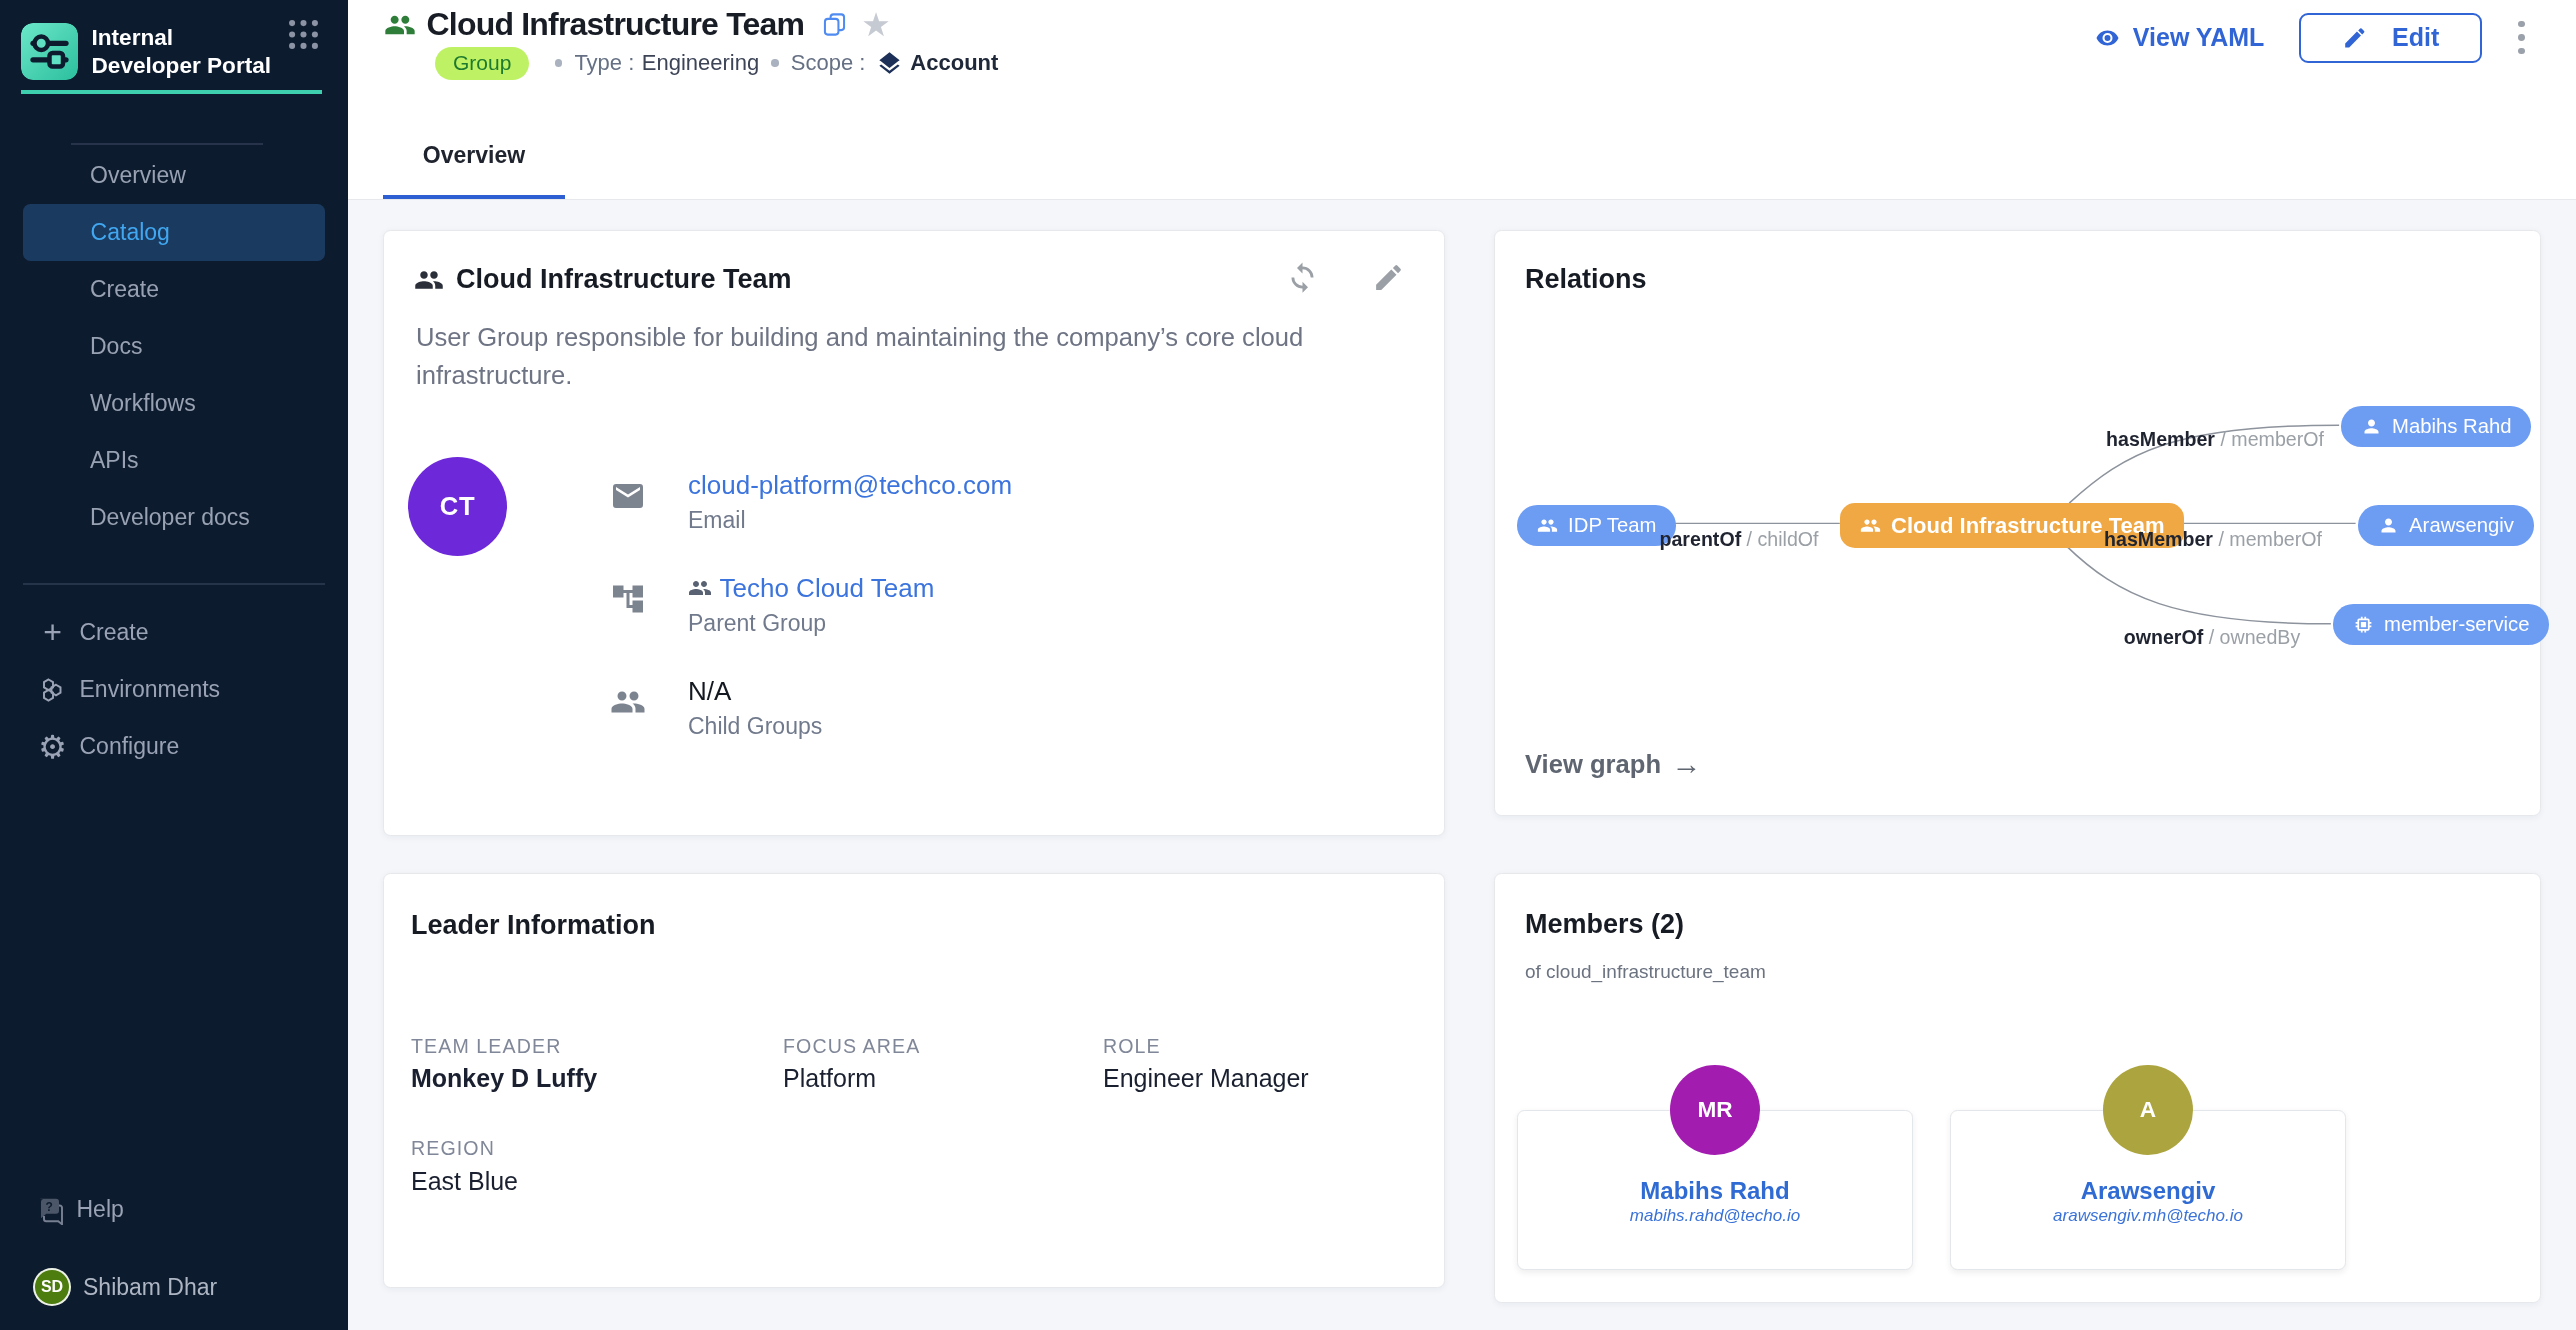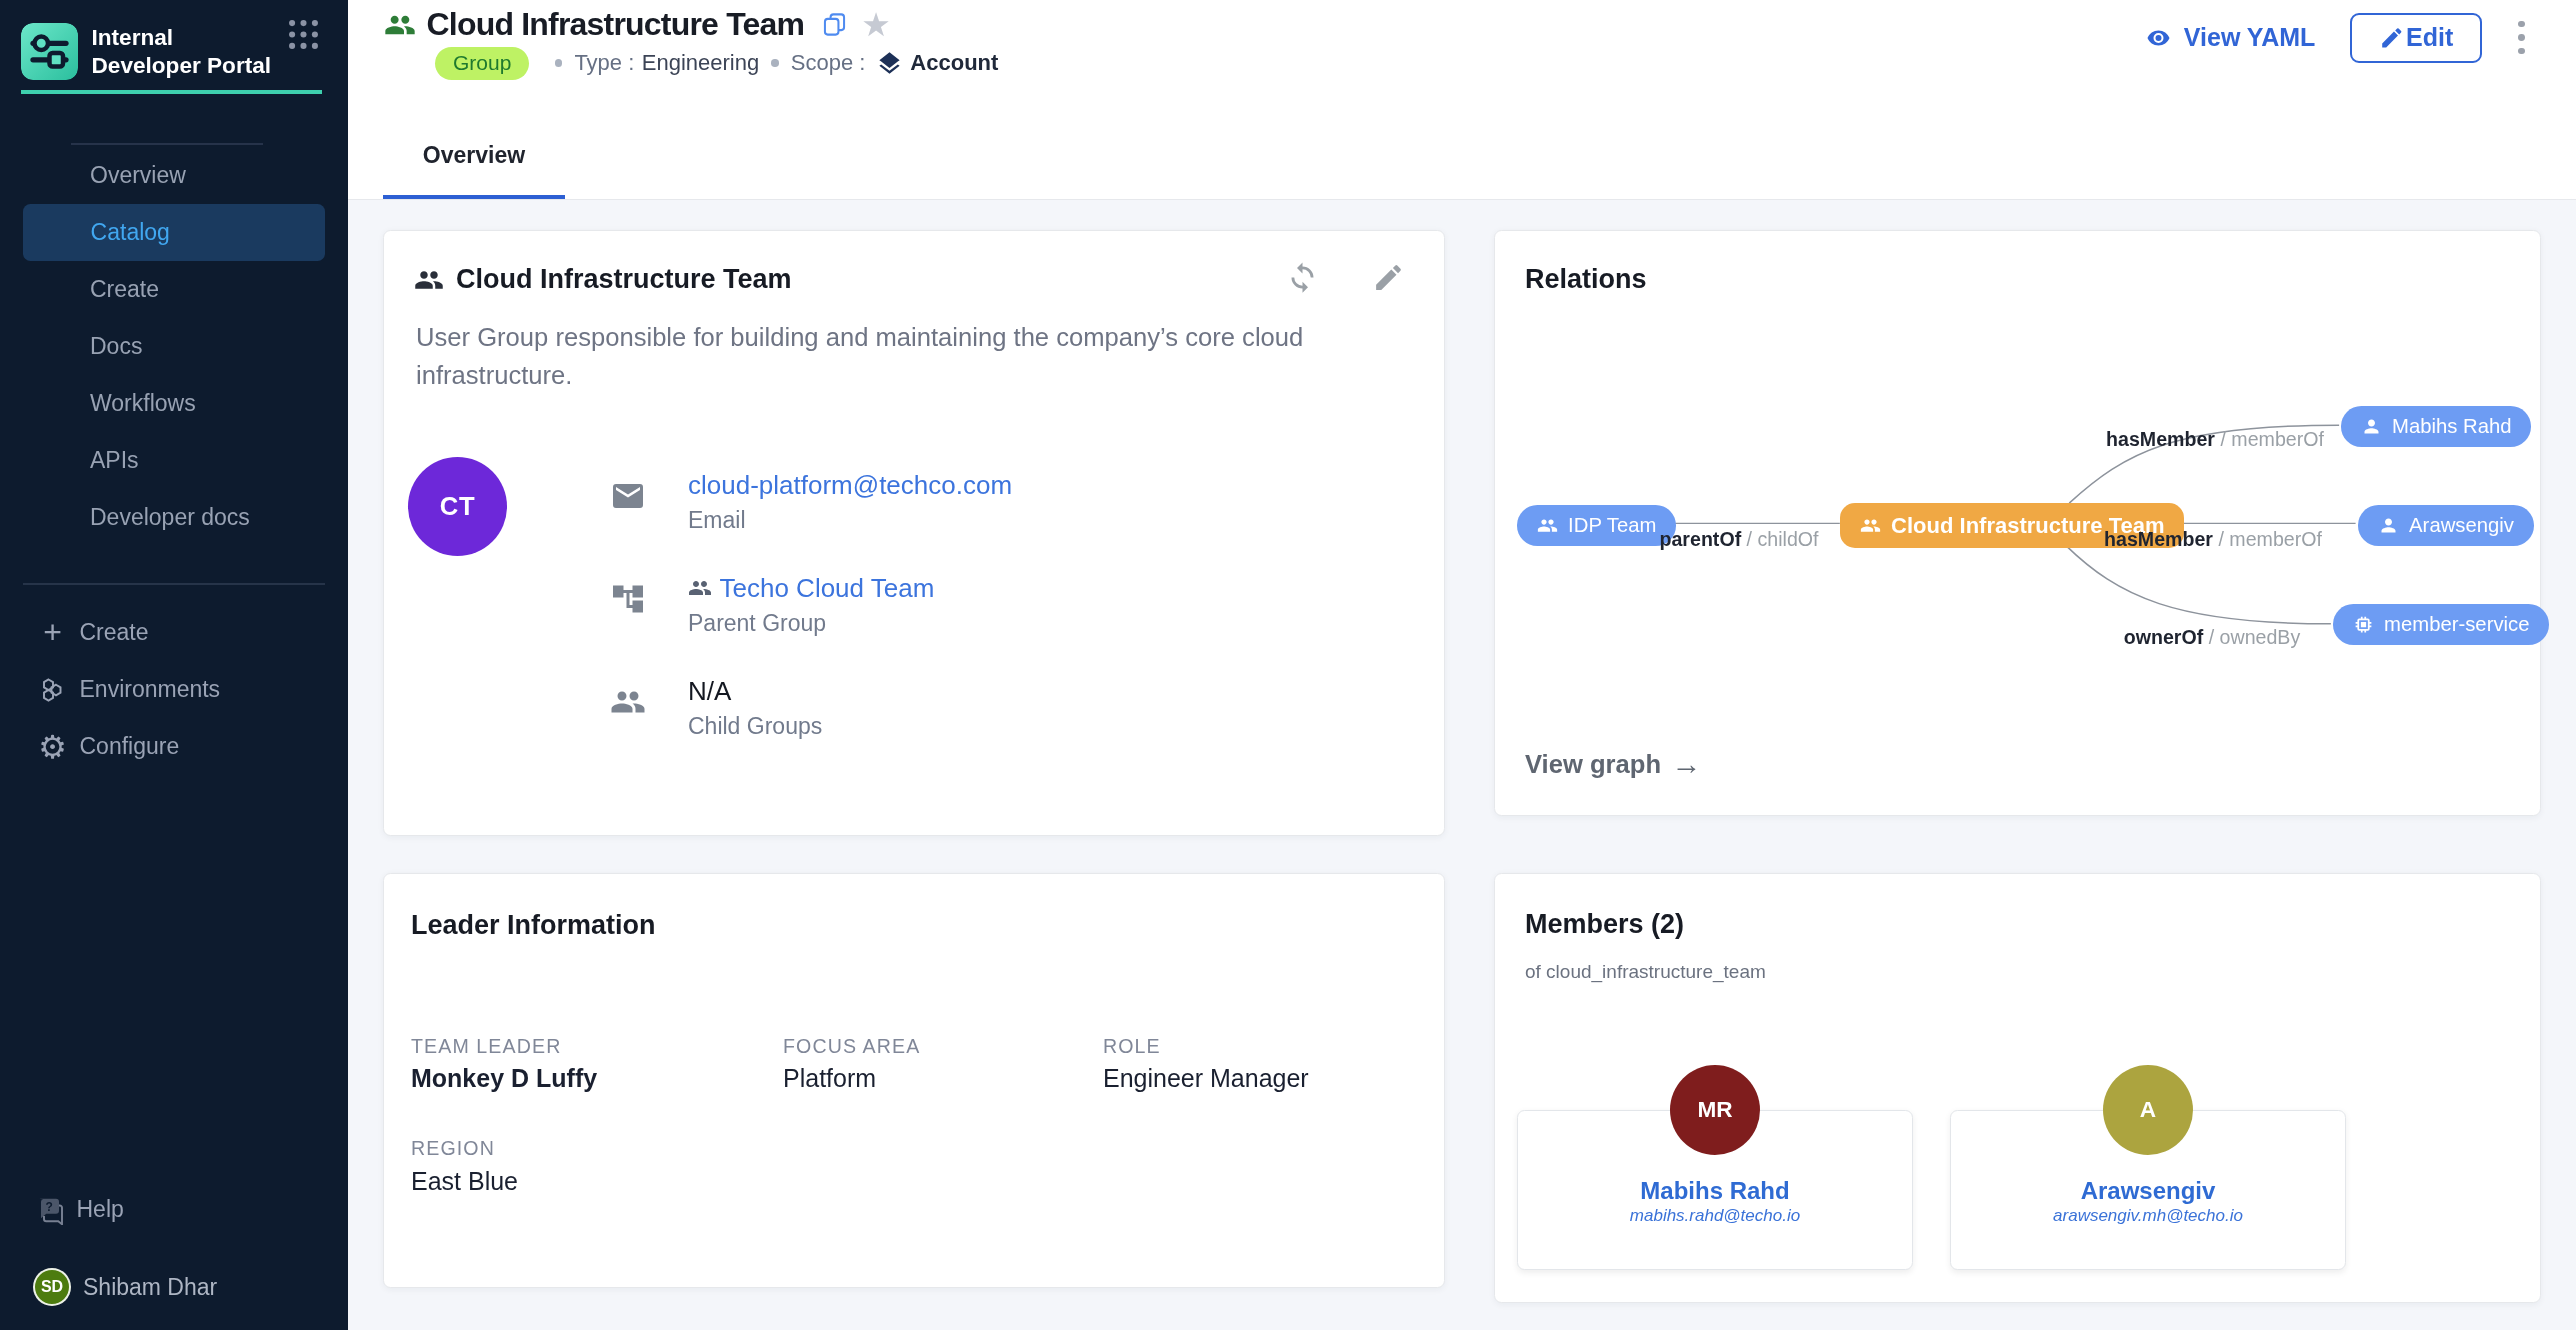--- a/index.html
+++ b/index.html
@@ -40,21 +40,21 @@
   .meta-row { position:absolute; left:87px; top:45px; height:36px; display:flex; align-items:center; font-size:22px; color:#667084; }
   .badge-group { background:#bef264; color:#1e7a2e; font-size:21px; font-weight:500; padding:4.5px 18px; border-radius:18px; margin-right:13.5px; }
   .dot-sep { width:7.5px; height:7.5px; border-radius:50%; background:#aab2bf; margin:0 12px; }
   .meta-strong { color:#3c4456; font-weight:400; margin-left:7.5px; }
   .scope-icon { width:27px; height:27px; margin:0 7.5px 0 10.5px; }
   .meta-account { color:#20293a; font-weight:700; }
 
   .top-actions { position:absolute; right:45px; top:10.5px; display:flex; align-items:center; height:54px; }
   .view-yaml { display:flex; align-items:center; gap:9px; color:#3165d6; font-size:25px; font-weight:700; cursor:pointer; }
   .view-yaml svg { width:33px; height:24px; }
-  .edit-btn { margin-left:35px; height:50px; padding:0 27px; border:2.3px solid #3165d6; border-radius:9px; background:#fff; color:#3165d6; font-size:25px; font-weight:700; display:flex; align-items:center; gap:1px; cursor:pointer; font-family:inherit; }
+  .edit-btn { margin-left:35px; height:50px; padding:0 41px; border:2.3px solid #3165d6; border-radius:9px; background:#fff; color:#3165d6; font-size:25px; font-weight:700; display:flex; align-items:center; gap:24px; cursor:pointer; font-family:inherit; }
   .edit-btn svg { width:25.6px; height:25.6px; }
   .kebab { margin-left:30px; display:flex; flex-direction:column; gap:6.8px; padding:6px; cursor:pointer; }
   .kebab i { width:6.8px; height:6.8px; border-radius:50%; background:#9ba1ab; }
 
   .tab-strip { position:absolute; left:35px; bottom:0; }
   .tab { width:182px; text-align:center; font-size:23px; font-weight:700; color:#20242e; padding-bottom:25.6px; cursor:pointer; }
   .tab-underline { width:182px; height:4.5px; background:#2d5fd3; }
 
   
   .content { position:absolute; left:348px; top:200px; width:2228px; height:1130px; background:#f4f6fa; }
@@ -99,21 +99,21 @@
   .fld-label { position:absolute; font-size:19.6px; font-weight:500; letter-spacing:1.1px; color:#808798; text-transform:uppercase; }
   .fld-value { position:absolute; font-size:25px; color:#1a2030; }
   .fld-value.bold { font-weight:700; }
 
   
   .mem-title { position:absolute; left:30px; top:35px; }
   .mem-sub { position:absolute; left:30px; top:87px; font-size:19px; color:#6b7280; }
   .member-card { position:absolute; top:236px; width:396px; height:160px; background:#fff; border:1.5px solid #e3e6ea; border-radius:7.5px; box-shadow:0 2.3px 6px rgba(0,0,0,.07); text-align:center; cursor:pointer; }
   .member-card.m0 { left:22px; } .member-card.m1 { left:455px; }
   .mem-avatar { position:absolute; left:50%; top:-46px; transform:translateX(-50%); width:90px; height:90px; border-radius:50%; color:#fff; font-size:22.6px; font-weight:700; display:flex; align-items:center; justify-content:center; }
-  .mem-avatar.g { background:#7f1d1d; } .mem-avatar.o { background:#aca43f; }
+  .mem-avatar.g { background:#a21caf; } .mem-avatar.o { background:#aca43f; }
   .mem-name { margin-top:66px; font-size:24px; font-weight:700; color:#2f6bd3; }
   .mem-email { margin-top:1px; font-size:17px; color:#3a72d8;font-style:italic; }
 </style>
 </head>
 <body>
 
 <svg width="0" height="0" style="position:absolute">
   <defs>
     <linearGradient id="logoGrad" x1="0" y1="0" x2="1" y2="1">
       <stop offset="0" stop-color="#6ce7c9"></stop>

